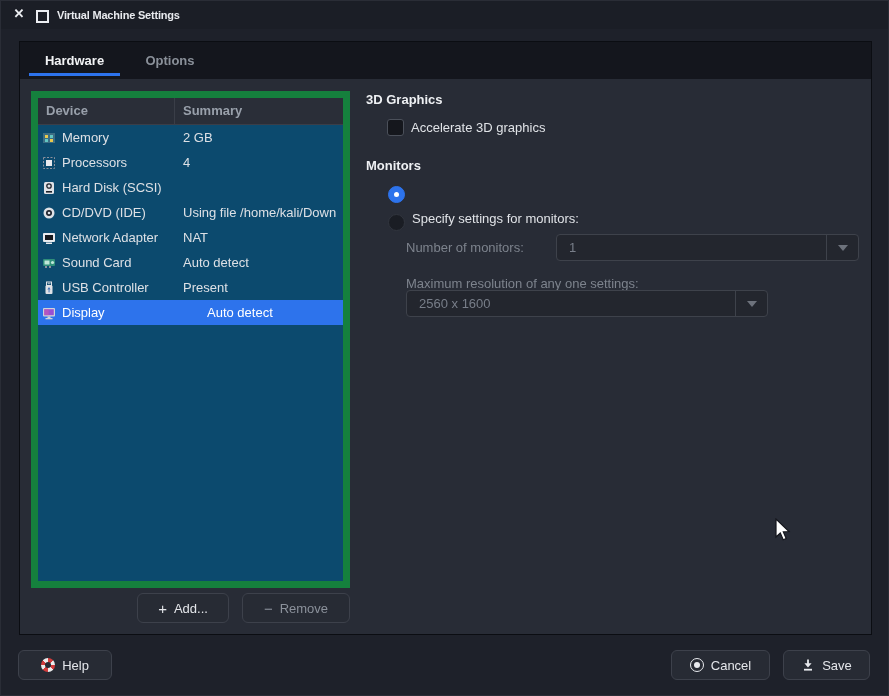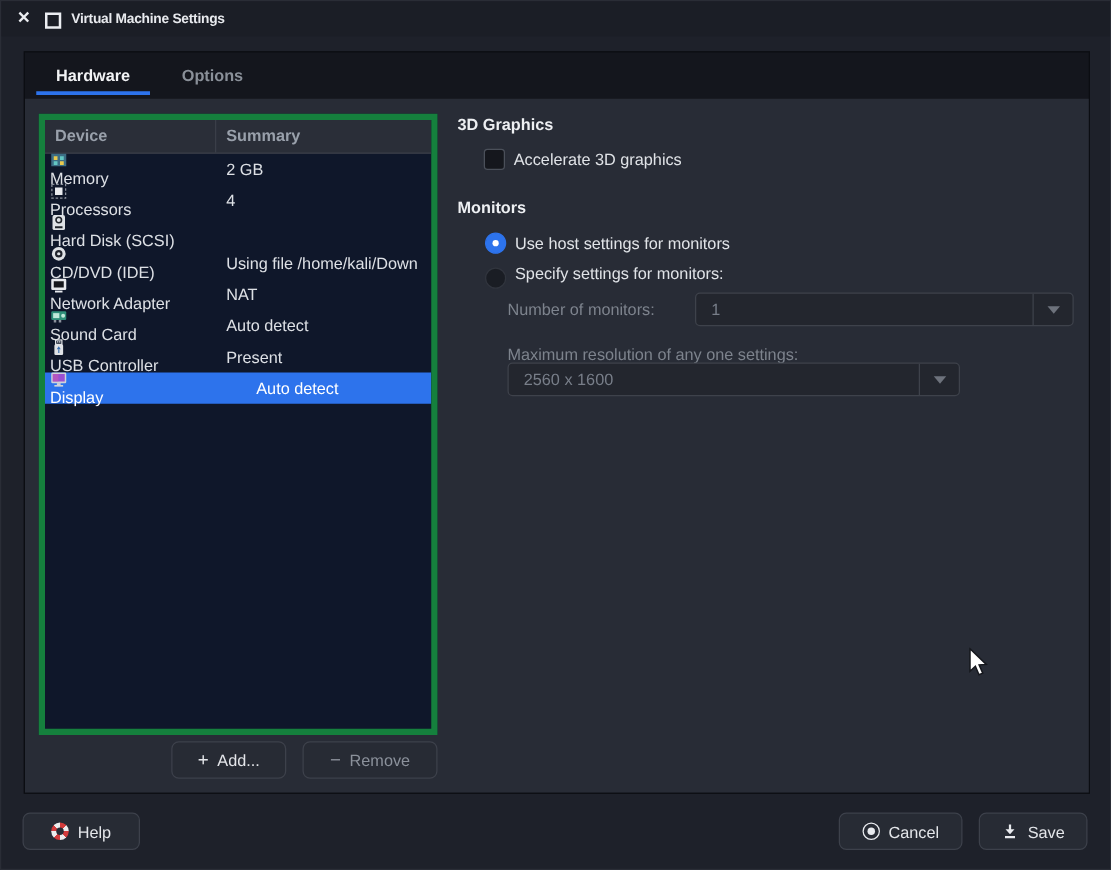--- a/index.html
+++ b/index.html
@@ -16,28 +16,28 @@
   
   .notebook{position:absolute;left:18px;top:40px;width:853px;height:594px;
     background:#14161d;border:1px solid #0b0d12;box-sizing:border-box;}
   .tabstrip{position:relative;height:37px;padding-left:9px;}
   .tab{display:inline-block;min-width:91px;height:34px;line-height:38px;text-align:center;
     font-size:13px;font-weight:bold;color:#8a9099;box-sizing:border-box;}
   .tab.active{color:#f2f3f5;border-bottom:3px solid #2d73ec;}
   .content{position:absolute;left:0;top:37px;right:0;bottom:0;background:#282c36;}
   
   .devtable{position:absolute;left:11px;top:12px;width:319px;height:497px;
-    background:#0f172a;border:5px solid #15803d;box-sizing:border-box;overflow:hidden;}
+    background:#0c4a6e;border:7px solid #15803d;box-sizing:border-box;overflow:hidden;}
   .thead{display:flex;height:26px;background:#2a2e38;border-bottom:1px solid #3a3e48;}
   .hcell{font-size:13px;font-weight:bold;color:#99a0ab;line-height:26px;box-sizing:border-box;}
   .hdev{width:137px;padding-left:8px;border-right:1px solid #3a3e48;}
   .hsum{flex:1;padding-left:8px;}
   .trow{display:flex;height:25px;align-items:center;font-size:13px;color:#dde0e5;white-space:nowrap;}
   .trow.selected{background:#2d73ec;color:#ffffff;gap:24px;}
-  .cell-device{width:137px;display:flex;align-items:flex-start;box-sizing:border-box;padding-left:4px;overflow:hidden;flex-direction:column;}
+  .cell-device{width:137px;display:flex;align-items:flex-end;box-sizing:border-box;padding-left:4px;overflow:hidden;}
   .dicon{width:15px;height:14px;margin-right:5px;flex:none;display:inline-flex;}
   .cell-summary{flex:1;padding-left:8px;overflow:hidden;}
   
   .btn{position:absolute;height:30px;background:#272b34;border:1px solid #3d414b;
     border-radius:6px;font-family:"Liberation Sans",sans-serif;font-size:13px;color:#e4e6ea;
     display:flex;align-items:center;justify-content:center;gap:7px;box-sizing:border-box;padding:0;}
   .btn-add{left:117px;top:514px;width:92px;}
   .btn-remove{left:222px;top:514px;width:108px;color:#8b919b;}
   .plusminus{font-size:15px;line-height:15px;}
   
@@ -234,21 +234,20 @@
         <span>Remove</span>
       </button>
 
       <div class="rp-heading h-3d">3D Graphics</div>
       <span class="checkbox"></span>
       <span class="ctl-text" style="left:391px;top:41px;">Accelerate 3D graphics</span>
 
       <div class="rp-heading h-mon">Monitors</div>
 
       <span class="radio on"></span>
-      <span class="ctl-text" style="left:392px;top:108px;">Use host settings for monitors</span>
 
       <span class="radio off"></span>
       <span class="ctl-text" style="left:392px;top:132px;">Specify settings for monitors:</span>
 
       <span class="ctl-text dim lbl-num">Number of monitors:</span>
       <div class="dropdown dd1">
         <span class="dd-value">1</span>
         <span class="dd-arrowbox">
             <span class="dd-caret"></span>
           </span>

